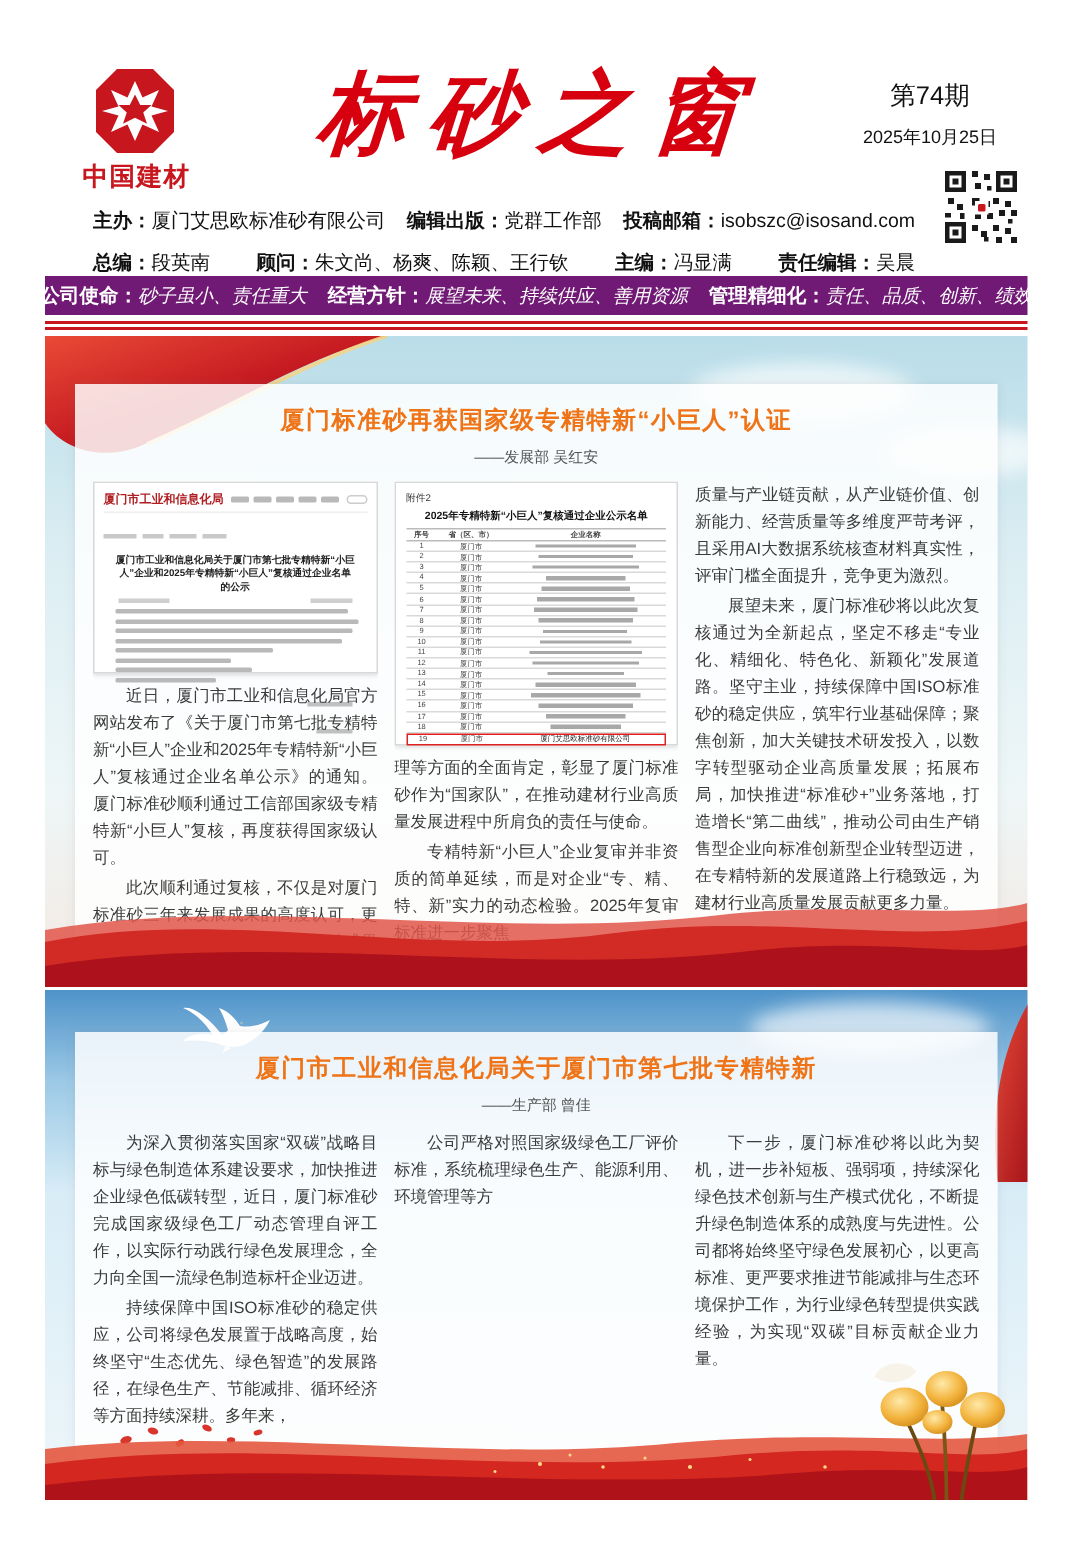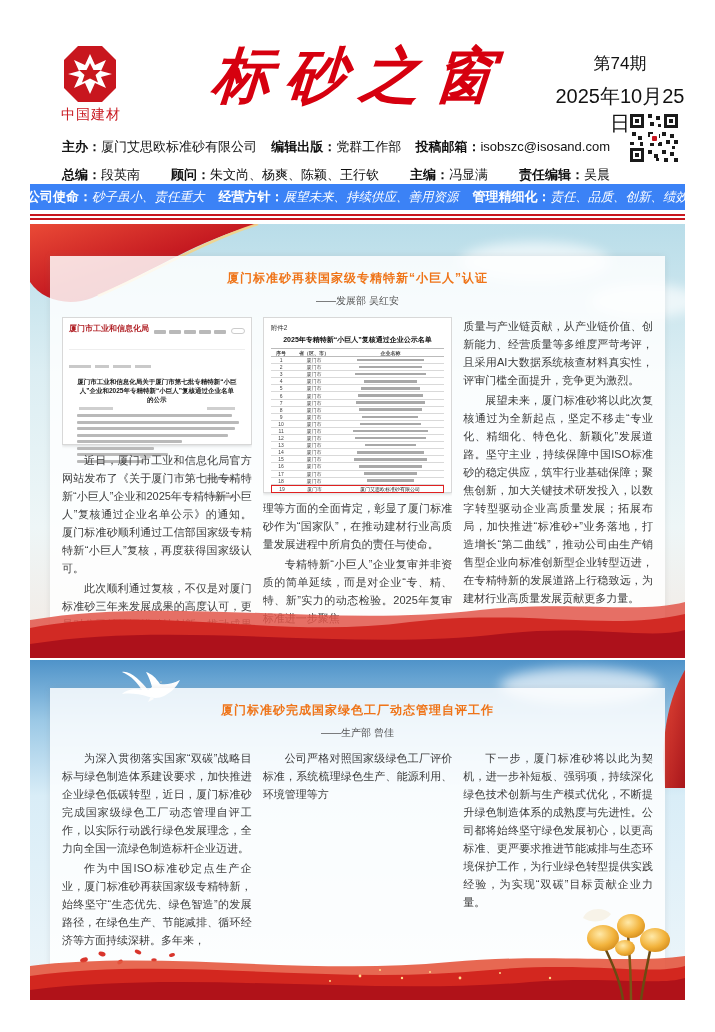--- a/index.html
+++ b/index.html
@@ -2,36 +2,36 @@
 <html><head>
 <meta charset="utf-8">
 <style>
   * { margin:0; padding:0; box-sizing:border-box; }
   html,body { width:715px; background:#ffffff; }
   body { height:1032px; position:relative; font-family:"Liberation Sans","DejaVu Sans",sans-serif; color:#333; overflow:hidden; }
 
   
   .masthead { position:absolute; left:30px; top:34px; width:655px; height:148px; }
   .logo { position:absolute; left:32px; top:10px; width:56px; height:60px; }
-  .logo-text { position:absolute; left:18px; top:72px; width:86px; text-align:center; font-size:14px; font-weight:normal; color:#c8161e; letter-spacing:1px; }
+  .logo-text { position:absolute; left:18px; top:72px; width:86px; text-align:center; font-size:17px; font-weight:bold; color:#c8161e; letter-spacing:1px; }
   .paper-title { position:absolute; left:130px; top:2px; width:400px; text-align:center;
     font-family:"DejaVu Serif","Liberation Serif",serif; font-weight:bold; font-style:italic;
     font-size:60px; color:#d6000f; letter-spacing:14px; transform:skewX(-4deg); white-space:nowrap; }
   .issue-block { position:absolute; left:520px; top:18px; width:140px; text-align:center; color:#111; }
   .issue-no { font-size:17px; margin-bottom:8px; }
-  .issue-date { font-size:20px; }
+  .issue-date { font-size:12px; }
   .info-lines { position:absolute; left:32px; top:104px; width:548px; font-size:13px; color:#111; }
   .info-row { display:flex; justify-content:space-between; margin-bottom:10px; white-space:nowrap; }
   .info-row .seg b { font-weight:bold; }
   .qr-wrap { position:absolute; left:586px; top:78px; width:76px; text-align:center; }
   .qr-wrap svg { display:block; margin:0 auto; }
   .qr-caption { font-size:8.5px; color:#8a8a8a; margin-top:20px; white-space:nowrap; }
 
   
-  .values-bar { position:absolute; left:30px; top:184px; width:655px; height:26px; background:#3b82f6;
+  .values-bar { position:absolute; left:30px; top:184px; width:655px; height:26px; background:#701a75;
     color:#fff; display:flex; align-items:center; justify-content:center; gap:14px; white-space:nowrap; }
   .values-bar .seg { font-size:12.5px; }
   .values-bar .seg b { font-weight:bold; font-size:13px; }
   .values-bar .seg .val { font-family:"DejaVu Serif","Liberation Serif",serif; font-style:italic; font-size:12.5px; }
   .rule-a { position:absolute; left:30px; top:214px; width:655px; height:2px; background:#c8161e; }
   .rule-b { position:absolute; left:30px; top:218px; width:655px; height:1.5px; background:#c8161e; }
 
   
   .section { position:absolute; left:30px; width:655px; overflow:hidden; }
   .section-1 { top:224px; height:434px; background:linear-gradient(180deg,#b9dde9 0%,#dceef3 34%,#eef6f7 70%,#f4e9e2 100%); }
@@ -42,32 +42,32 @@
   .dove { position:absolute; left:88px; top:6px; }
   .cloud { position:absolute; background:rgba(255,255,255,.65); border-radius:50%; filter:blur(6px); }
   .flowers { position:absolute; right:2px; bottom:0; }
   .petals { position:absolute; left:46px; bottom:28px; }
 
   .panel { position:absolute; left:20px; width:615px; background:rgba(255,255,255,0.84);
     box-shadow:0 0 6px rgba(120,120,120,.15); padding:14px 12px 8px; }
   .panel-1 { top:32px; height:372px; }
   .panel-2 { top:28px; height:296px; }
 
-  .art-title { text-align:center; font-size:12px; font-weight:bold; color:#ef7418; letter-spacing:1px; }
+  .art-title { text-align:center; font-size:16px; font-weight:bold; color:#ef7418; letter-spacing:1px; }
   .byline { text-align:center; font-size:10px; color:#555; margin-top:7px; }
 
   .cols { display:flex; gap:11px; margin-top:9px; }
   .col { flex:1 1 0; overflow:hidden; }
   .col p { font-size:11px; line-height:18px; text-align:justify; color:#3b3b3b; text-indent:2em; margin-bottom:2px; }
   .col p.cont { text-indent:0; }
 
   
   .shot { background:#fff; border:1px solid #d8d8d8; box-shadow:0 1px 3px rgba(0,0,0,.15); margin-bottom:6px; }
   .shot-gov { height:128px; padding:5px 6px; }
-  .gov-head { display:flex; align-items:flex-end; gap:5px; border-bottom:1px solid #eee; padding-bottom:15px; }
+  .gov-head { display:flex; align-items:center; gap:5px; border-bottom:1px solid #eee; padding-bottom:3px; }
   .gov-logo { font-size:8px; font-weight:bold; color:#b01f24; white-space:nowrap; }
   .blur-bars { display:flex; gap:3px; flex:1; }
   .blur-bars i, .blur-block i { display:block; height:3px; background:#b9b9b9; border-radius:1px; }
   .blur-bars i { width:12px; height:4px; }
   .gov-search { width:26px; height:6px; border:1px solid #ccc; border-radius:3px; }
   .gov-crumb { margin:4px 0 5px; }
   .gov-crumb i { display:inline-block; height:3px; background:#c9c9c9; margin-right:4px; }
   .gov-title { font-size:6.5px; font-weight:bold; color:#222; text-align:center; line-height:9px; margin:2px 8px 3px; }
   .gov-meta { display:flex; justify-content:space-between; margin:0 10px 4px; }
   .gov-meta i { display:block; height:3px; background:#cfcfcf; }
@@ -413,27 +413,27 @@
           <linearGradient id="rg2" x1="0" y1="0" x2="1" y2="1">
         <stop offset="0" stop-color="#e84a38"></stop>
             <stop offset="1" stop-color="#a01018"></stop>
       </linearGradient>
         </defs>
       <path d="M60,0 C40,30 28,70 34,128 L60,128 Z" fill="url(#rg2)"></path>
     </svg>
   </div>
 
   <div class="panel panel-2">
-    <div class="art-title">厦门标准砂完成国家绿色工厂动态管理自评工作</div>
+    <div class="art-title">厦门市工业和信息化局关于厦门市第七批专精特新</div>
     <div class="byline">——生产部 曾佳</div>
     <div class="cols">
       <div class="col">
           <div>
             <p>为深入贯彻落实国家“双碳”战略目标与绿色制造体系建设要求，加快推进企业绿色低碳转型，近日，厦门标准砂完成国家级绿色工厂动态管理自评工作，以实际行动践行绿色发展理念，全力向全国一流绿色制造标杆企业迈进。</p>
-            <p>作为中国ISO标准砂定点生产企业，厦门标准砂再获国家级专精特新，始终坚守“生态优先、绿色智造”的发展路径，在绿色生产、节能减排、循环经济等方面持续深耕。多年来，</p>
+            <p>持续保障中国ISO标准砂的稳定供应，公司将绿色发展置于战略高度，始终坚守“生态优先、绿色智造”的发展路径，在绿色生产、节能减排、循环经济等方面持续深耕。多年来，</p>
           </div>
         </div>
       <div class="col">
           <div>
             <p>公司严格对照国家级绿色工厂评价标准，系统梳理绿色生产、能源利用、环境管理等方</p>
           </div>
         </div>
       <div class="col">
           <div>
             <p>下一步，厦门标准砂将以此为契机，进一步补短板、强弱项，持续深化绿色技术创新与生产模式优化，不断提升绿色制造体系的成熟度与先进性。公司都将始终坚守绿色发展初心，以更高标准、更严要求推进节能减排与生态环境保护工作，为行业绿色转型提供实践经验，为实现“双碳”目标贡献企业力量。</p>

